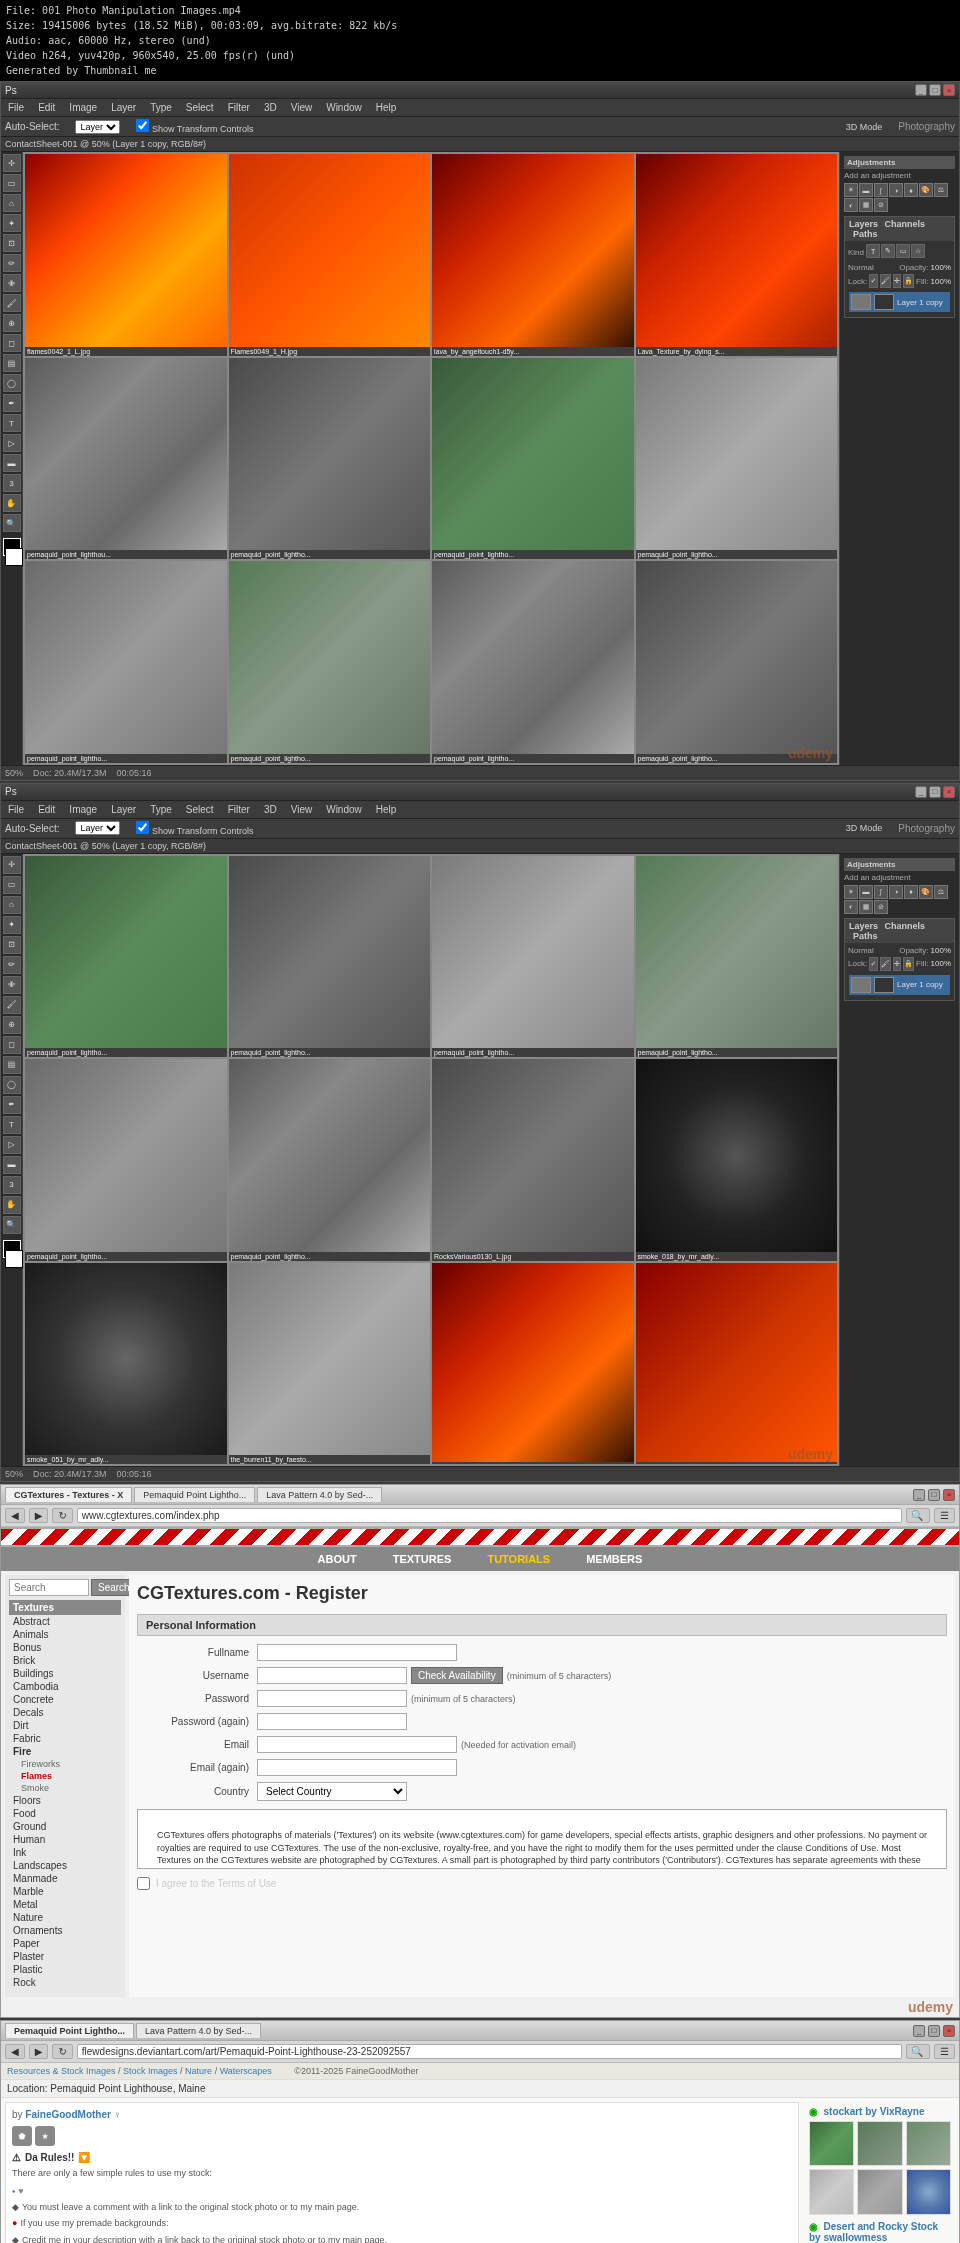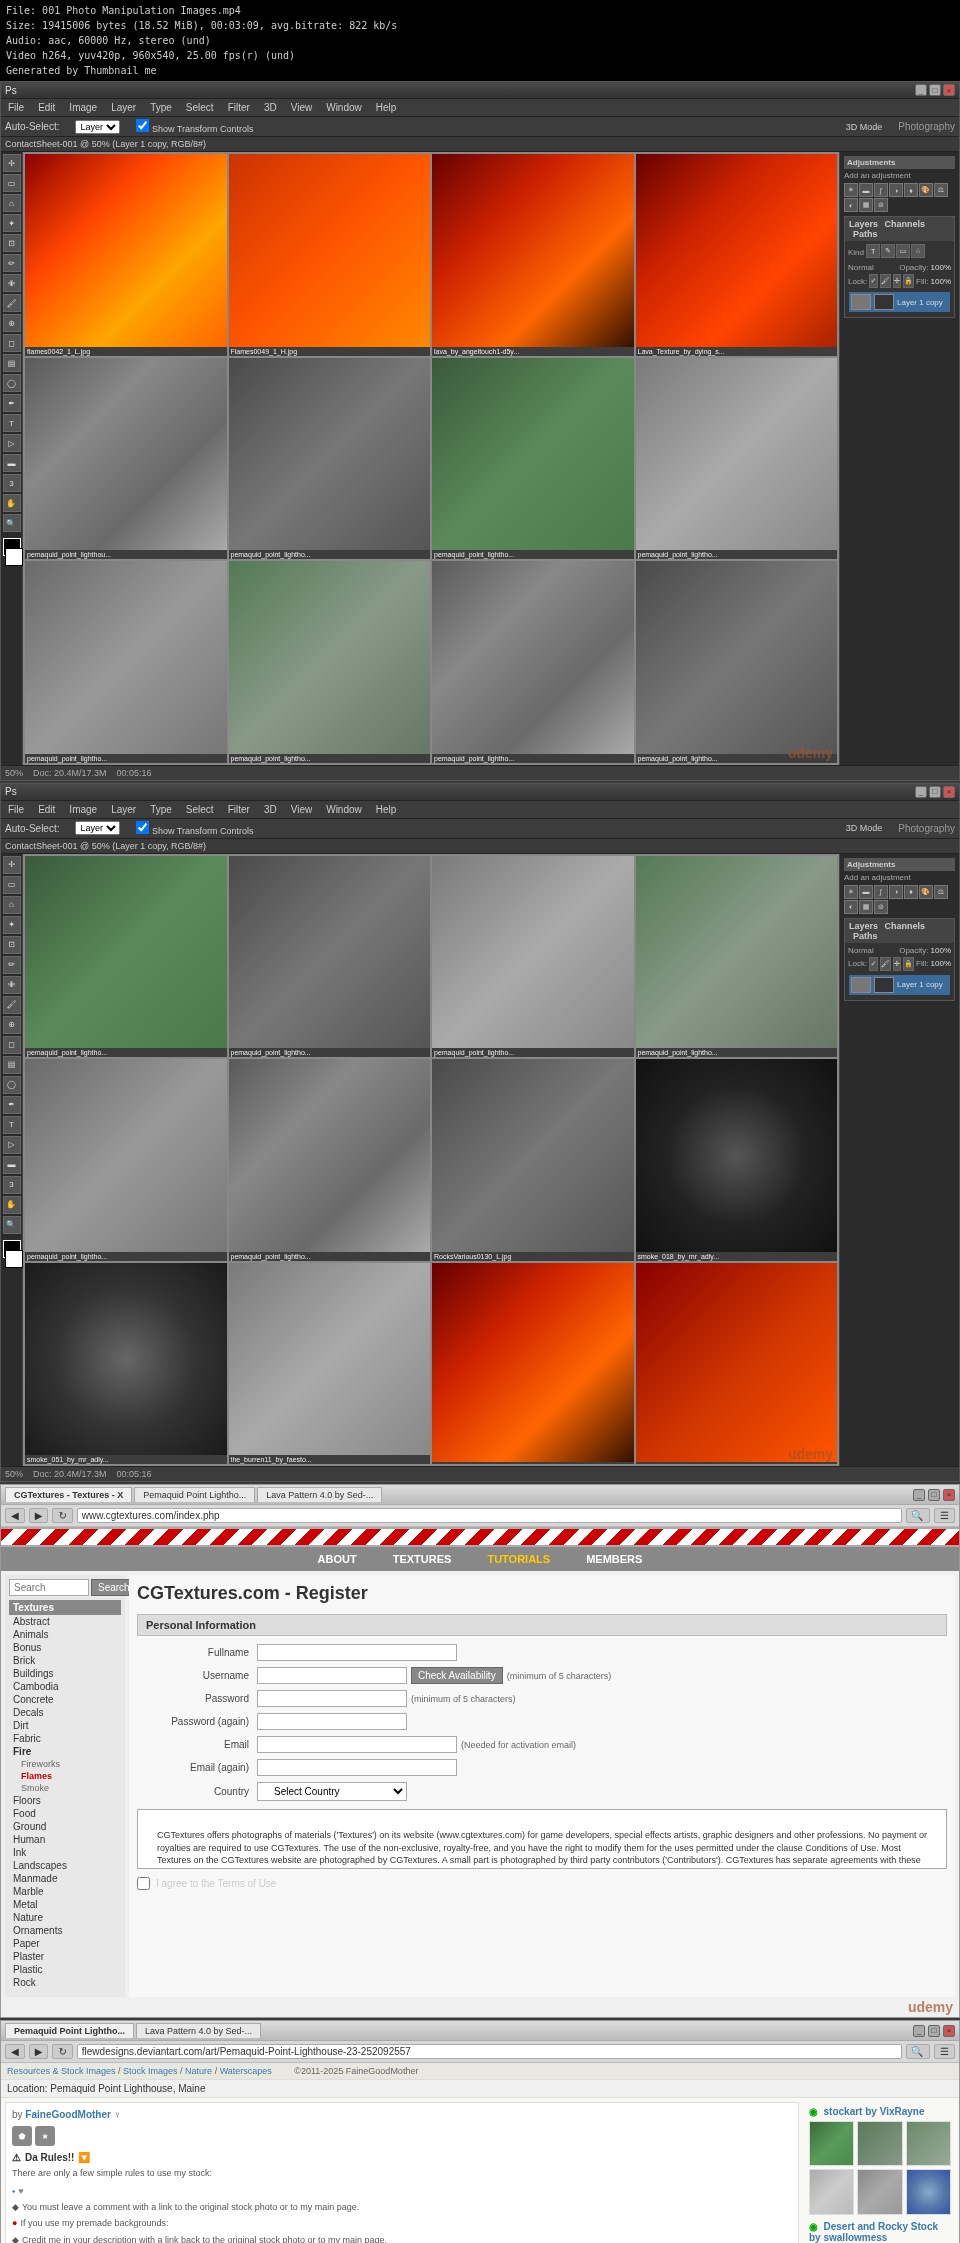--- a/index.html
+++ b/index.html
@@ -399,21 +399,21 @@
     }
     .agree-row {
       display: flex;
       align-items: center;
       gap: 6px;
       font-size: 10px;
     }
     .country-select {
       background: #fff;
       border: 1px solid #aaa;
-      padding: 2px 12px;
+      padding: 2px 4px;
       font-size: 10px;
       width: 150px;
     }
 
     
     .da-body {
       background: #f8f8f4;
     }
     .da-breadcrumb {
       background: #e8e8e0;

